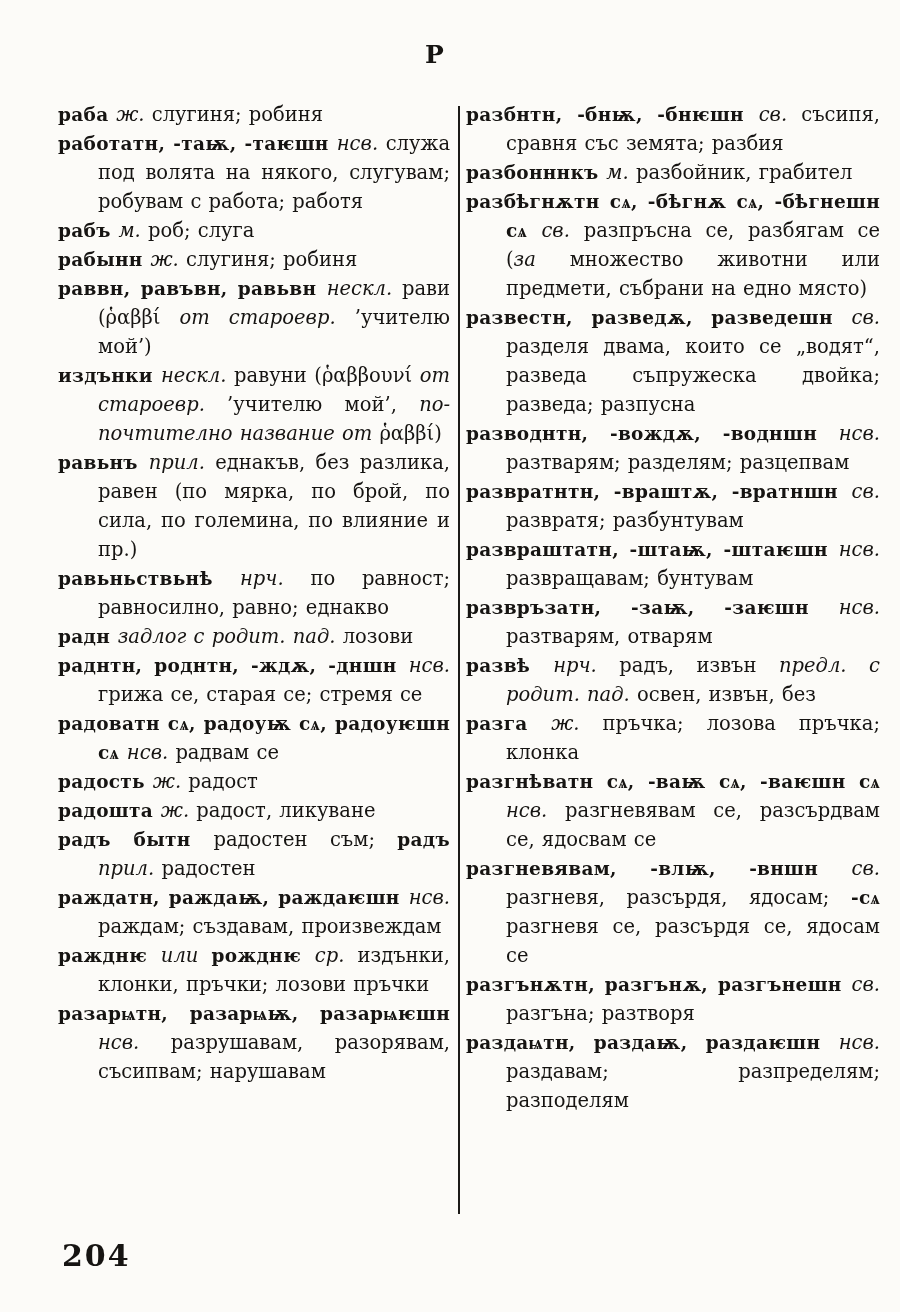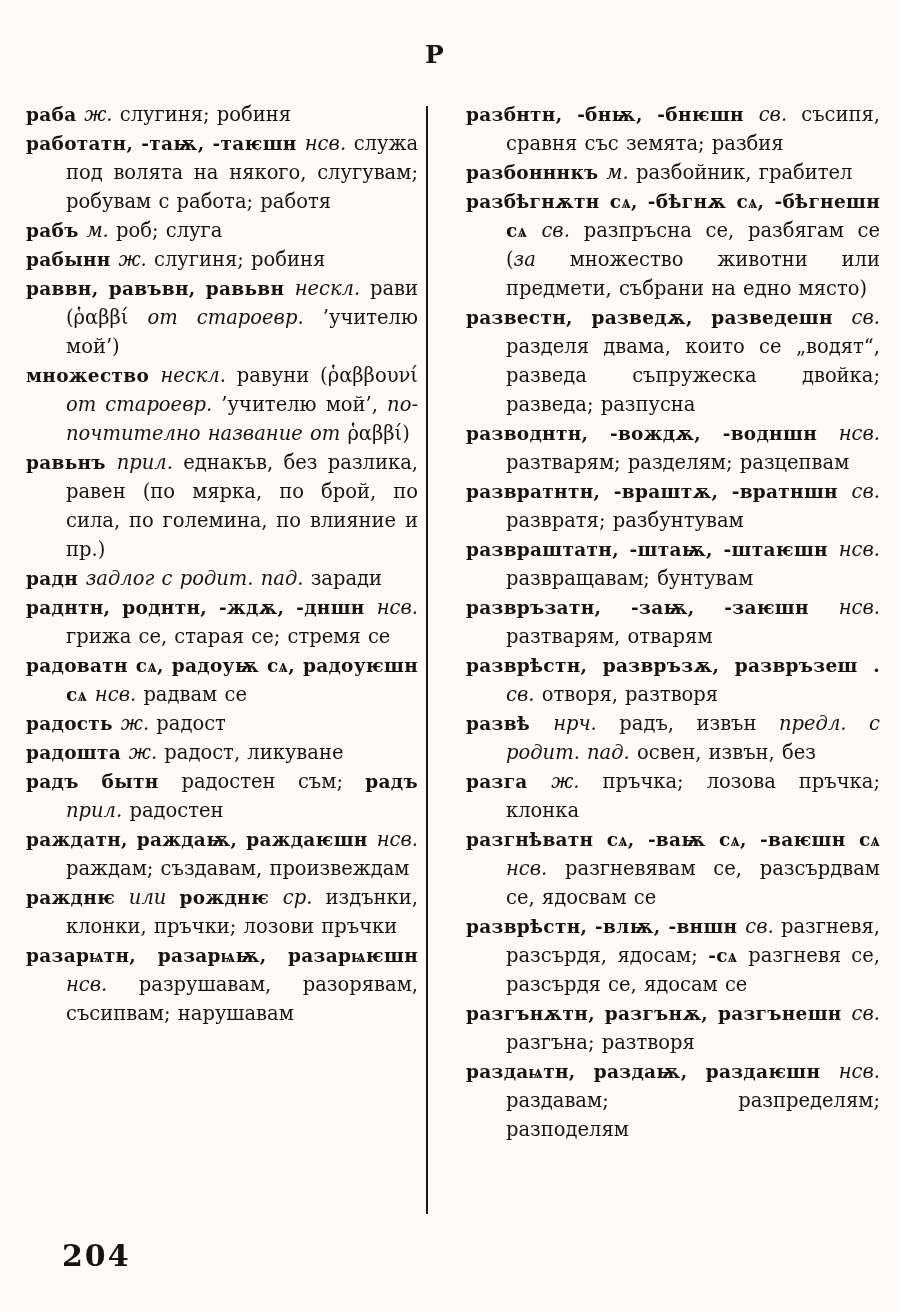--- a/index.html
+++ b/index.html
@@ -31,21 +31,21 @@
     left: 52px;
     right: 20px;
     display: flex;
     align-items: flex-start;
     justify-content: flex-end;
   }
   .col {
     flex: 0 0 auto;
   }
   .col-left  { width: 392px; }
-  .col-right { width: 414px; margin-left: 32px; }
+  .col-right { width: 414px; }
   .divider {
     flex: 0 0 auto;
     width: 2px;
     height: 1108px;
     margin: 6px 6px 0 8px;
     background: #1c1a18;
   }
   .entry {
     margin: 0;
     padding-left: 40px;
@@ -83,46 +83,46 @@
 <div class="page">
   <span class="section-letter">Р</span>
 
   <div class="columns">
     <div class="col col-left">
         <p class="entry"><span class="run-head">раба </span><span class="run-label">ж. </span><span class="run-text">слугиня; робиня</span></p>
         <p class="entry"><span class="run-head">работатн, -таѭ, -таѥшн </span><span class="run-label">нсв. </span><span class="run-text">служа под волята на някого, слугувам; робувам с работа; работя</span></p>
         <p class="entry"><span class="run-head">рабъ </span><span class="run-label">м. </span><span class="run-text">роб; слуга</span></p>
         <p class="entry"><span class="run-head">рабынн </span><span class="run-label">ж. </span><span class="run-text">слугиня; робиня</span></p>
         <p class="entry"><span class="run-head">раввн, равъвн, равьвн </span><span class="run-label">нескл. </span><span class="run-text">рави (</span><span class="run-greek">ῥαββί </span><span class="run-label">от староевр. </span><span class="run-text">’учителю мой’)</span></p>
-        <p class="entry"><span class="run-head">множество </span><span class="run-label">нескл. </span><span class="run-text">равуни (</span><span class="run-greek">ῥαββουνί </span><span class="run-label">от староевр. </span><span class="run-text">’учителю мой’, </span><span class="run-label">по-почтително название от </span><span class="run-greek">ῥαββί</span><span class="run-text">)</span></p>
+        <p class="entry"><span class="run-head">издънки </span><span class="run-label">нескл. </span><span class="run-text">равуни (</span><span class="run-greek">ῥαββουνί </span><span class="run-label">от староевр. </span><span class="run-text">’учителю мой’, </span><span class="run-label">по-почтително название от </span><span class="run-greek">ῥαββί</span><span class="run-text">)</span></p>
         <p class="entry"><span class="run-head">равьнъ </span><span class="run-label">прил. </span><span class="run-text">еднакъв, без разлика, равен (по мярка, по брой, по сила, по големина, по влияние и пр.)</span></p>
-        <p class="entry"><span class="run-head">радн </span><span class="run-label">задлог с родит. пад. </span><span class="run-text">заради</span></p>
+        <p class="entry"><span class="run-head">равьньствьнѣ </span><span class="run-label">нрч. </span><span class="run-text">по равност; равносилно, равно; еднакво</span></p>
+        <p class="entry"><span class="run-head">радн </span><span class="run-label">задлог с родит. пад. </span><span class="run-text">лозови</span></p>
         <p class="entry"><span class="run-head">раднтн, роднтн, -ждѫ, -дншн </span><span class="run-label">нсв. </span><span class="run-text">грижа се, старая се; стремя се</span></p>
         <p class="entry"><span class="run-head">радоватн сѧ, радоуѭ сѧ, радоуѥшн сѧ </span><span class="run-label">нсв. </span><span class="run-text">радвам се</span></p>
         <p class="entry"><span class="run-head">радость </span><span class="run-label">ж. </span><span class="run-text">радост</span></p>
         <p class="entry"><span class="run-head">радошта </span><span class="run-label">ж. </span><span class="run-text">радост, ликуване</span></p>
         <p class="entry"><span class="run-head">радъ бытн </span><span class="run-text">радостен съм; </span><span class="run-head">радъ </span><span class="run-label">прил. </span><span class="run-text">радостен</span></p>
         <p class="entry"><span class="run-head">раждатн, раждаѭ, раждаѥшн </span><span class="run-label">нсв. </span><span class="run-text">раждам; създавам, произвеждам</span></p>
         <p class="entry"><span class="run-head">ражднѥ </span><span class="run-label">или </span><span class="run-head">рожднѥ </span><span class="run-label">ср. </span><span class="run-text">издънки, клонки, пръчки; лозови пръчки</span></p>
         <p class="entry"><span class="run-head">разарѩтн, разарѩѭ, разарѩѥшн </span><span class="run-label">нсв. </span><span class="run-text">разрушавам, разорявам, съсипвам; нарушавам</span></p>
       </div>
     <div class="divider"></div>
     <div class="col col-right">
         <p class="entry"><span class="run-head">разбнтн, -бнѭ, -бнѥшн </span><span class="run-label">св. </span><span class="run-text">съсипя, сравня със земята; разбия</span></p>
         <p class="entry"><span class="run-head">разбонннкъ </span><span class="run-label">м. </span><span class="run-text">разбойник, грабител</span></p>
         <p class="entry"><span class="run-head">разбѣгнѫтн сѧ, -бѣгнѫ сѧ, -бѣгнешн сѧ </span><span class="run-label">св. </span><span class="run-text">разпръсна се, разбягам се (</span><span class="run-label">за </span><span class="run-text">множество животни или предмети, събрани на едно място)</span></p>
         <p class="entry"><span class="run-head">развестн, разведѫ, разведешн </span><span class="run-label">св. </span><span class="run-text">разделя двама, които се „водят“, разведа съпружеска двойка; разведа; разпусна</span></p>
         <p class="entry"><span class="run-head">разводнтн, -вождѫ, -водншн </span><span class="run-label">нсв. </span><span class="run-text">разтварям; разделям; разцепвам</span></p>
         <p class="entry"><span class="run-head">развратнтн, -враштѫ, -вратншн </span><span class="run-label">св. </span><span class="run-text">развратя; разбунтувам</span></p>
         <p class="entry"><span class="run-head">развраштатн, -штаѭ, -штаѥшн </span><span class="run-label">нсв. </span><span class="run-text">развращавам; бунтувам</span></p>
         <p class="entry"><span class="run-head">развръзатн, -заѭ, -заѥшн </span><span class="run-label">нсв. </span><span class="run-text">разтварям, отварям</span></p>
-        <p class="entry"><span class="run-head">разврѣстн, развръзѫ, развръзеш . </span><span class="run-label">св. </span><span class="run-text">отворя, разтворя</span></p>
         <p class="entry"><span class="run-head">развѣ </span><span class="run-label">нрч. </span><span class="run-text">радъ, извън </span><span class="run-label">предл. с родит. пад. </span><span class="run-text">освен, извън, без</span></p>
         <p class="entry"><span class="run-head">разга </span><span class="run-label">ж. </span><span class="run-text">пръчка; лозова пръчка; клонка</span></p>
         <p class="entry"><span class="run-head">разгнѣватн сѧ, -ваѭ сѧ, -ваѥшн </span><span class="run-head">сѧ </span><span class="run-label">нсв. </span><span class="run-text">разгневявам се, разсърдвам се, ядосвам се</span></p>
-        <p class="entry"><span class="run-head">разврѣстн, -влѭ, -вншн </span><span class="run-label">св. </span><span class="run-text">разгневя, разсърдя, ядосам; </span><span class="run-head">-сѧ </span><span class="run-text">разгневя се, разсърдя се, ядосам се</span></p>
+        <p class="entry"><span class="run-head">разгневявам, -влѭ, -вншн </span><span class="run-label">св. </span><span class="run-text">разгневя, разсърдя, ядосам; </span><span class="run-head">-сѧ </span><span class="run-text">разгневя се, разсърдя се, ядосам се</span></p>
         <p class="entry"><span class="run-head">разгънѫтн, разгънѫ, разгънешн </span><span class="run-label">св. </span><span class="run-text">разгъна; разтворя</span></p>
         <p class="entry"><span class="run-head">раздаѩтн, раздаѭ, раздаѥшн </span><span class="run-label">нсв. </span><span class="run-text">раздавам; разпределям; разподелям</span></p>
       </div>
   </div>
 
   <span class="page-number">204</span>
 </div>
 
 </body></html>

